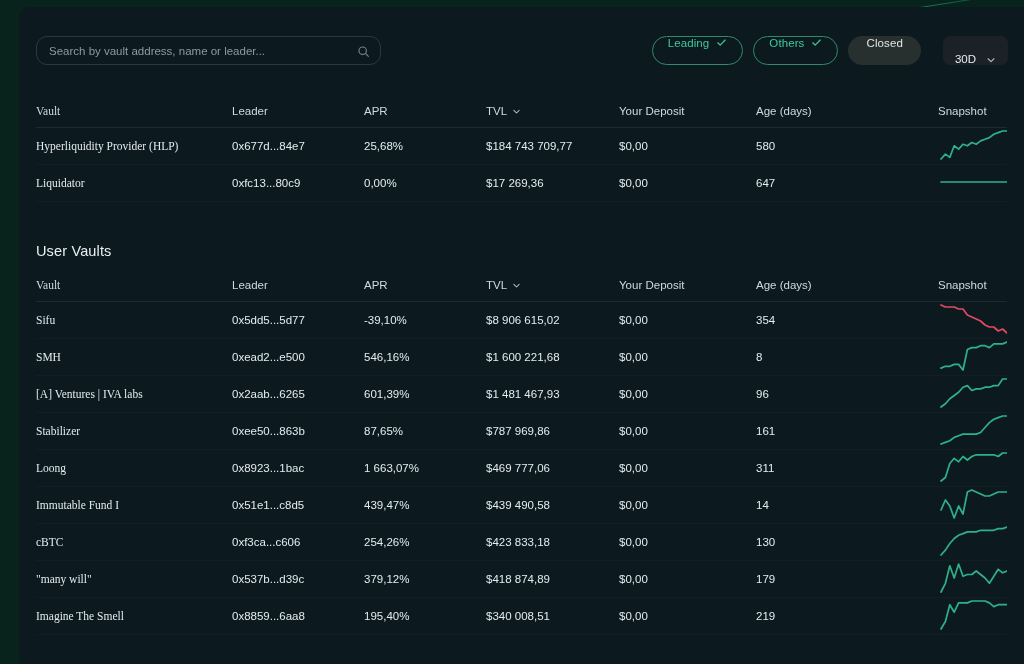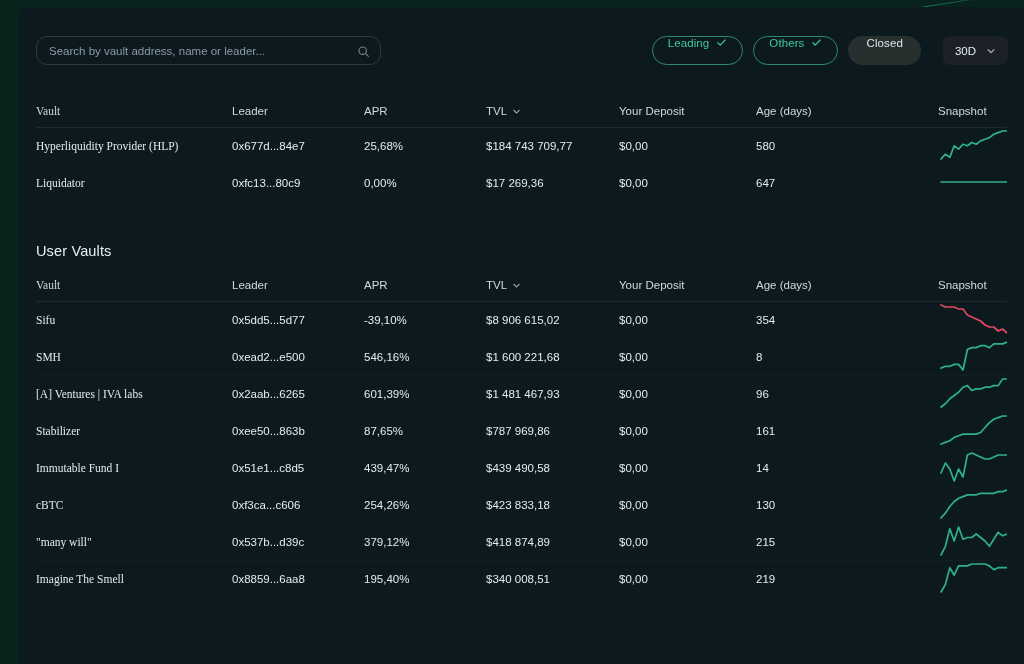--- a/index.html
+++ b/index.html
@@ -108,21 +108,21 @@
     padding: 0 17px;
   }
   .check-icon { width: 11px; height: 11px; }
   #range-select {
     margin-left: 12px;
     height: 29px;
     box-sizing: border-box;
     background: #1b2127;
     border-radius: 7px;
     display: flex;
-    align-items: center;
+    align-items: flex-end;
     gap: 10px;
     padding: 0 12px;
     font-size: 11.5px;
     color: #e6edf0;
     cursor: pointer;
     user-select: none;
   }
   .chevron-icon { width: 10px; height: 10px; opacity: .85; }
 
   
@@ -358,20 +358,31 @@
               <td class="col-leader">0xee50...863b</td>
               <td class="col-apr apr-pos">87,65%</td>
               <td class="col-tvl">$787 969,86</td>
               <td class="col-deposit">$0,00</td>
               <td class="col-age">161</td>
               <td class="col-snapshot"><span class="spark"><svg viewBox="0 0 72 34" width="72" height="34" fill="none">
                     <path d="M3.0,31.0 L7.4,29.4 L11.8,27.7 L16.2,24.4 L20.6,22.8 L25.0,21.1 L29.4,21.1 L33.8,21.1 L38.2,21.1 L42.6,19.5 L47.0,14.5 L51.4,9.6 L55.8,6.3 L60.2,4.6 L64.6,3.0 L69.0,3.0" stroke="#2fb08c" stroke-width="1.7" stroke-linecap="round" stroke-linejoin="round"></path>
                   </svg></span></td>
             </tr>
             <tr>
+              <td class="col-vault">Loong</td>
+              <td class="col-leader">0x8923...1bac</td>
+              <td class="col-apr apr-pos">1 663,07%</td>
+              <td class="col-tvl">$469 777,06</td>
+              <td class="col-deposit">$0,00</td>
+              <td class="col-age">311</td>
+              <td class="col-snapshot"><span class="spark"><svg viewBox="0 0 72 34" width="72" height="34" fill="none">
+                    <path d="M3.0,31.0 L7.4,27.5 L11.8,13.5 L16.2,8.3 L20.6,11.8 L25.0,6.5 L29.4,10.0 L33.8,6.5 L38.2,4.8 L42.6,4.8 L47.0,4.8 L51.4,4.8 L55.8,4.8 L60.2,6.5 L64.6,3.0 L69.0,3.0" stroke="#2fb08c" stroke-width="1.7" stroke-linecap="round" stroke-linejoin="round"></path>
+                  </svg></span></td>
+            </tr>
+            <tr>
               <td class="col-vault">Immutable Fund I</td>
               <td class="col-leader">0x51e1...c8d5</td>
               <td class="col-apr apr-pos">439,47%</td>
               <td class="col-tvl">$439 490,58</td>
               <td class="col-deposit">$0,00</td>
               <td class="col-age">14</td>
               <td class="col-snapshot"><span class="spark"><svg viewBox="0 0 72 34" width="72" height="34" fill="none">
                     <path d="M3.0,23.0 L7.4,13.0 L11.8,19.0 L16.2,31.0 L20.6,19.0 L25.0,27.0 L29.4,5.0 L33.8,3.0 L38.2,5.0 L42.6,7.0 L47.0,9.0 L51.4,9.0 L55.8,7.0 L60.2,5.0 L64.6,5.0 L69.0,5.0" stroke="#2fb08c" stroke-width="1.7" stroke-linecap="round" stroke-linejoin="round"></path>
                   </svg></span></td>
             </tr>
@@ -385,21 +396,21 @@
               <td class="col-snapshot"><span class="spark"><svg viewBox="0 0 72 34" width="72" height="34" fill="none">
                     <path d="M3.0,31.0 L7.4,26.1 L11.8,19.5 L16.2,14.5 L20.6,11.2 L25.0,9.6 L29.4,7.9 L33.8,7.9 L38.2,7.9 L42.6,6.3 L47.0,6.3 L51.4,6.3 L55.8,6.3 L60.2,4.6 L64.6,4.6 L69.0,3.0" stroke="#2fb08c" stroke-width="1.7" stroke-linecap="round" stroke-linejoin="round"></path>
                   </svg></span></td>
             </tr>
             <tr>
               <td class="col-vault">"many will"</td>
               <td class="col-leader">0x537b...d39c</td>
               <td class="col-apr apr-pos">379,12%</td>
               <td class="col-tvl">$418 874,89</td>
               <td class="col-deposit">$0,00</td>
-              <td class="col-age">215</td>
+              <td class="col-age">179</td>
               <td class="col-snapshot"><span class="spark"><svg viewBox="0 0 72 34" width="72" height="34" fill="none">
                     <path d="M3.0,31.0 L7.4,22.3 L11.8,4.8 L16.2,17.0 L20.6,3.0 L25.0,15.3 L29.4,13.5 L33.8,13.5 L38.2,10.0 L42.6,13.5 L47.0,17.0 L51.4,22.3 L55.8,15.3 L60.2,8.3 L64.6,11.8 L69.0,10.0" stroke="#2fb08c" stroke-width="1.7" stroke-linecap="round" stroke-linejoin="round"></path>
                   </svg></span></td>
             </tr>
             <tr>
               <td class="col-vault">Imagine The Smell</td>
               <td class="col-leader">0x8859...6aa8</td>
               <td class="col-apr apr-pos">195,40%</td>
               <td class="col-tvl">$340 008,51</td>
               <td class="col-deposit">$0,00</td>

